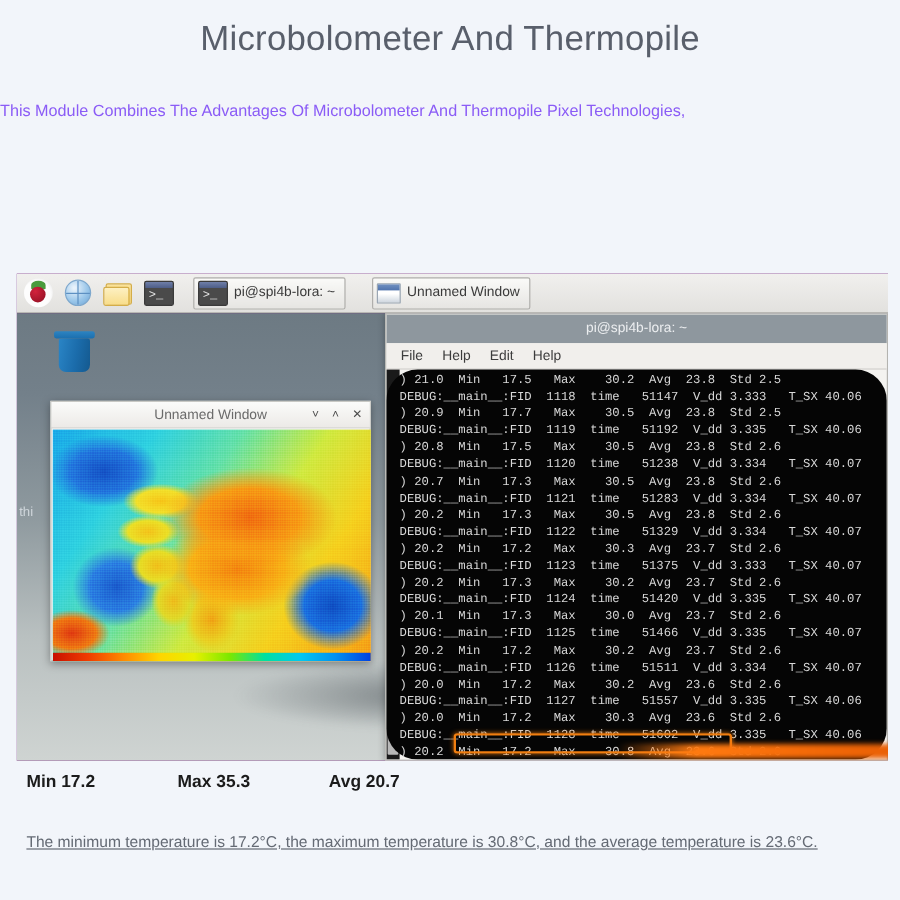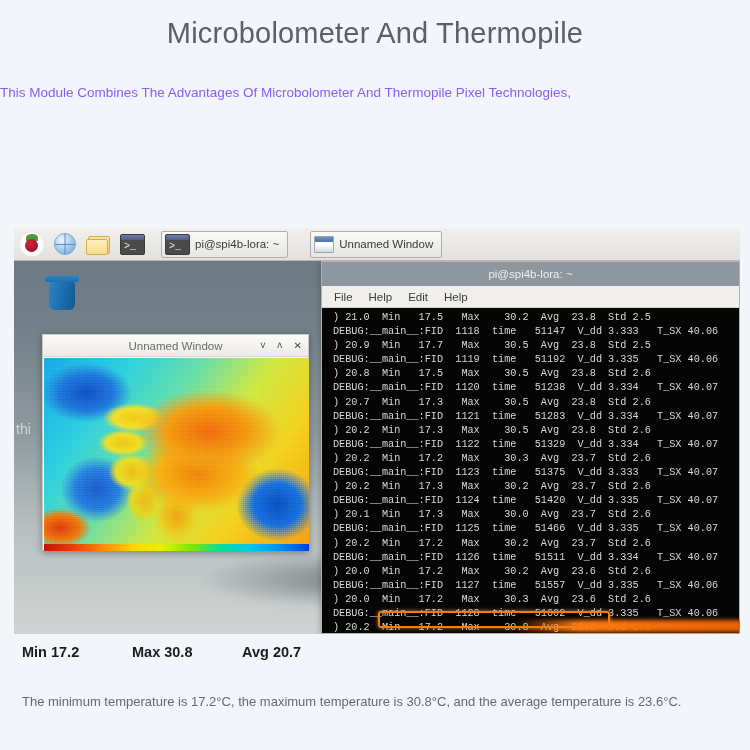--- a/index.html
+++ b/index.html
@@ -142,21 +142,21 @@
     position:absolute; left:-2px; top:0; width:34px; height:6px;
     background: linear-gradient(#2d84c2, #1c6fae); border-radius: 2px;
   }
   .trash .body {
     position:absolute; left:2px; top:6px; width:26px; height:28px;
     background: linear-gradient(100deg, #2a85c6 0%, #1b6cab 55%, #14598f 100%);
     border-radius: 2px 2px 6px 6px;
   }
   .desk-text {
     position: absolute; left: 2px; top: 160px;
-    color: #cfd6db; font-size: 14px;
+    color: #cfd6db; font-size: 11px;
   }
 
   
   .imgwin {
     position: absolute; left: 28px; top: 73px;
     width: 267px; height: 217px;
     background: #f6f6f4;
     border: 1px solid #c8c8c4;
     box-shadow: 0 2px 7px rgba(0,0,0,0.35);
   }
@@ -225,20 +225,21 @@
   }
   .term-menu span { cursor: default; }
   .term-body {
     position: absolute; left: 0; top: 46px; right: 0; bottom: 0;
     background: #050505; color: #d8d8d8;
     font-family: "Liberation Mono", monospace;
     font-size: 10.2px; line-height: 14.1px;
     padding: 3px 16px 0 11px;
     white-space: pre;
     overflow: hidden;
+    border-radius: 26px;
   }
   .term-scroll {
     position:absolute; left:0; top:46px; bottom:0; width: 11px;
     background: #1a1a1a;
   }
   .term-scroll .thumb {
     position:absolute; left:1px; bottom:4px; width:9px; height:24px;
     background: #b8b8b8; border-radius:1px;
   }
   .term-line { position: relative; }
@@ -254,28 +255,28 @@
   .glow-bar {
     position: absolute;
     left: 500px; bottom: 2px; width: 238px; height: 12px;
     background: linear-gradient(90deg, rgba(255,140,20,0) 0%, #ff7a10 28%, #f46a08 65%, #e85f05 100%);
     border-radius: 6px; filter: blur(2px);
   }
 
   
   .stats {
     position: absolute; left: 22px; top: 644px;
-    display: flex; gap: 0;
+    display: flex; gap: 16px;
     font-size: 14.5px; font-weight: bold; color: #1b1b1b;
   }
   .stats div { width: 110px; }
 
   .footnote {
     position: absolute; left: 22px; top: 688px; right: 30px;
-    font-size: 13px; line-height: 27px; color: #646a74;
+    font-size: 13px; line-height: 27px; color: #646a74; text-decoration: underline;
   }
 </style>
 </head>
 <body>
 
 <div class="page-title">
   <div>Microbolometer And Thermopile</div>
 </div>
 <div class="page-subtitle">
   <div>This Module Combines The Advantages Of Microbolometer And Thermopile Pixel Technologies,</div>
@@ -342,17 +343,17 @@
       <div class="term-body" id="term-body"><div class="term-line">) 21.0  Min   17.5   Max    30.2  Avg  23.8  Std 2.5</div><div class="term-line">DEBUG:__main__:FID  1118  time   51147  V_dd 3.333   T_SX 40.06</div><div class="term-line">) 20.9  Min   17.7   Max    30.5  Avg  23.8  Std 2.5</div><div class="term-line">DEBUG:__main__:FID  1119  time   51192  V_dd 3.335   T_SX 40.06</div><div class="term-line">) 20.8  Min   17.5   Max    30.5  Avg  23.8  Std 2.6</div><div class="term-line">DEBUG:__main__:FID  1120  time   51238  V_dd 3.334   T_SX 40.07</div><div class="term-line">) 20.7  Min   17.3   Max    30.5  Avg  23.8  Std 2.6</div><div class="term-line">DEBUG:__main__:FID  1121  time   51283  V_dd 3.334   T_SX 40.07</div><div class="term-line">) 20.2  Min   17.3   Max    30.5  Avg  23.8  Std 2.6</div><div class="term-line">DEBUG:__main__:FID  1122  time   51329  V_dd 3.334   T_SX 40.07</div><div class="term-line">) 20.2  Min   17.2   Max    30.3  Avg  23.7  Std 2.6</div><div class="term-line">DEBUG:__main__:FID  1123  time   51375  V_dd 3.333   T_SX 40.07</div><div class="term-line">) 20.2  Min   17.3   Max    30.2  Avg  23.7  Std 2.6</div><div class="term-line">DEBUG:__main__:FID  1124  time   51420  V_dd 3.335   T_SX 40.07</div><div class="term-line">) 20.1  Min   17.3   Max    30.0  Avg  23.7  Std 2.6</div><div class="term-line">DEBUG:__main__:FID  1125  time   51466  V_dd 3.335   T_SX 40.07</div><div class="term-line">) 20.2  Min   17.2   Max    30.2  Avg  23.7  Std 2.6</div><div class="term-line">DEBUG:__main__:FID  1126  time   51511  V_dd 3.334   T_SX 40.07</div><div class="term-line">) 20.0  Min   17.2   Max    30.2  Avg  23.6  Std 2.6</div><div class="term-line">DEBUG:__main__:FID  1127  time   51557  V_dd 3.335   T_SX 40.06</div><div class="term-line">) 20.0  Min   17.2   Max    30.3  Avg  23.6  Std 2.6</div><div class="term-line">DEBUG:__main__:FID  1128  time   51602  V_dd 3.335   T_SX 40.06</div><div class="term-line">) 20.2  Min   17.2   Max    30.8  Avg  23.6  Std 2.6</div></div>
       <div class="highlight-box"></div>
     </div>
   </div>
 
   <div class="glow-bar"></div>
 </div>
 
 <div class="stats">
   <div>Min 17.2</div>
-  <div>Max 30.8</div>
+  <div>Max 35.3</div>
   <div>Avg 20.7</div>
 </div>
 
 <div class="footnote">The minimum temperature is 17.2°C, the maximum temperature is 30.8°C, and the average temperature is 23.6°C.</div>
 
 </body></html>

